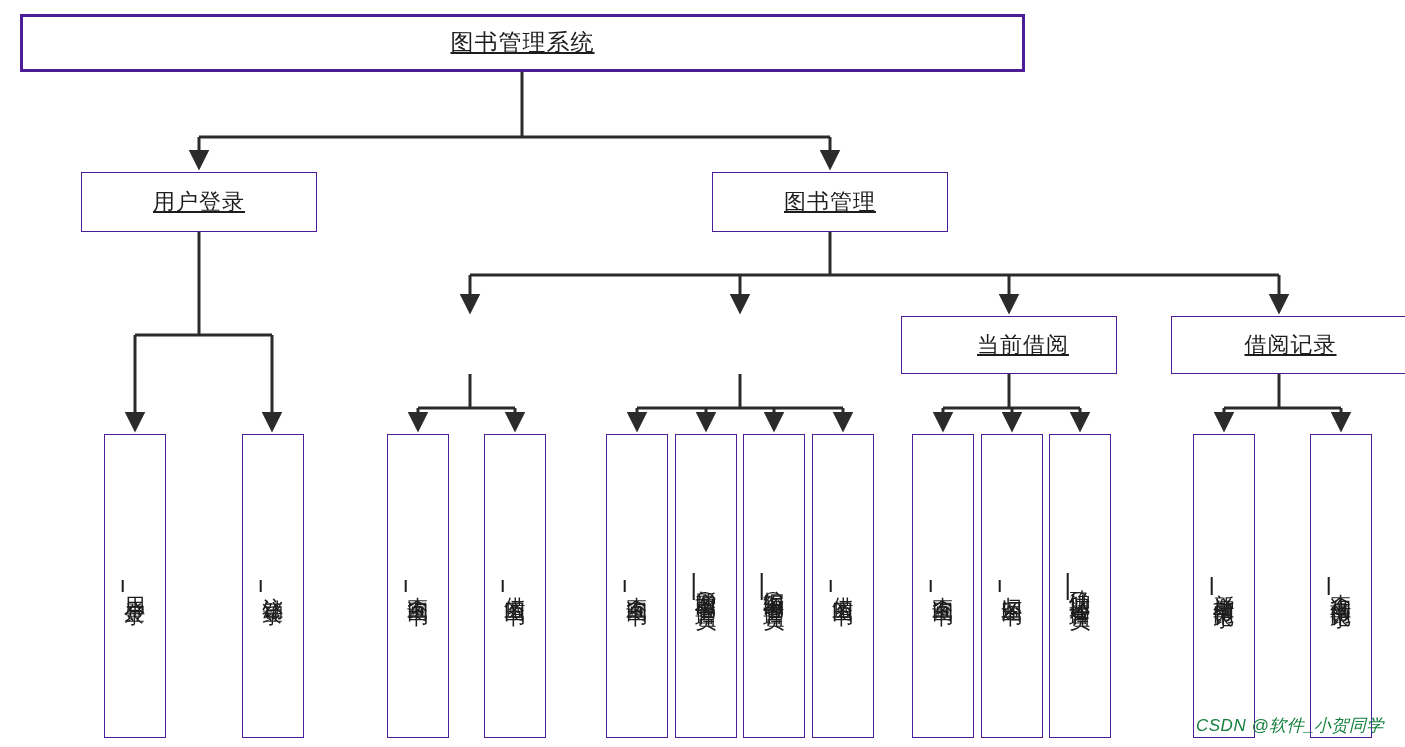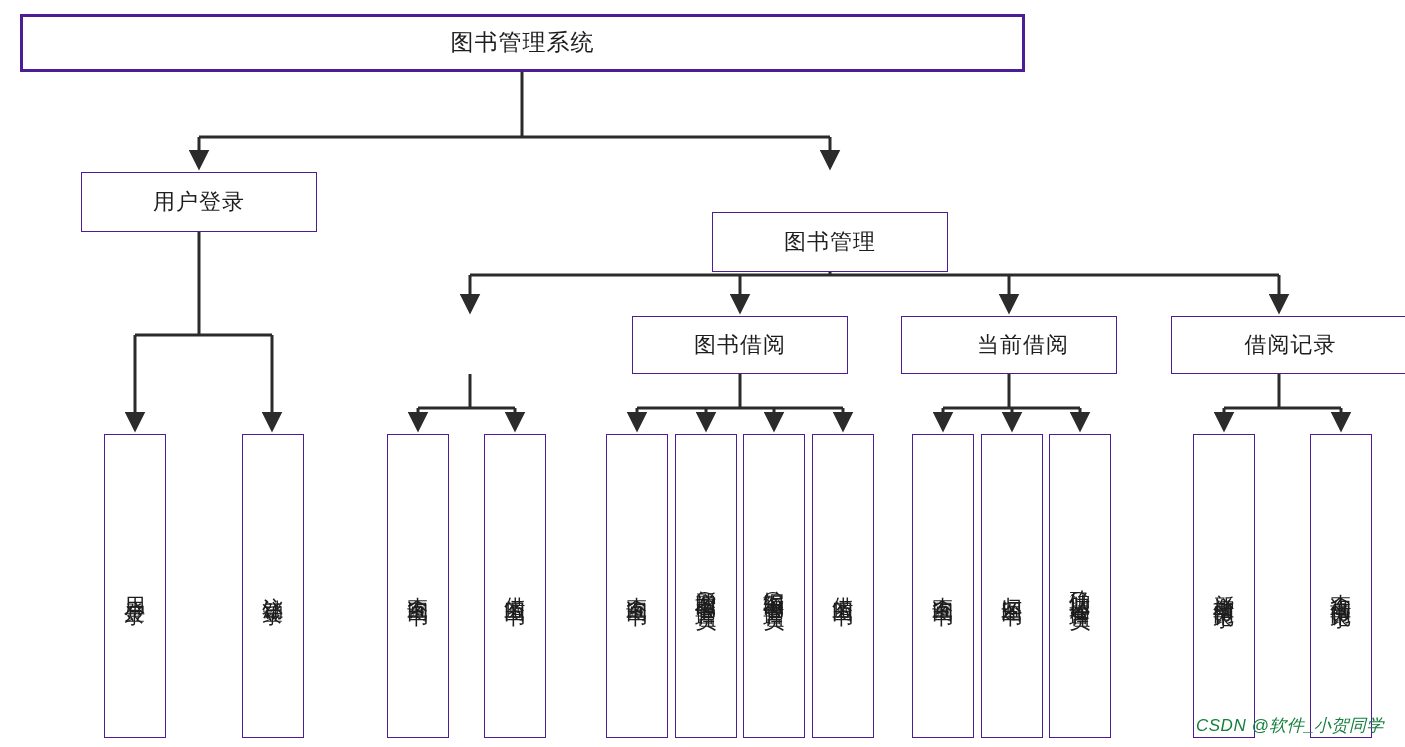--- a/index.html
+++ b/index.html
@@ -27,20 +27,21 @@
   }
   .node {
     position: absolute;
     box-sizing: border-box;
     background: #ffffff;
     border: 1px solid #4c1d95;
     display: flex;
     align-items: center;
     justify-content: center;
     color: #1d1d1d;
+    text-decoration: underline;
   }
   .node.horiz {
     font-size: 22px;
     letter-spacing: 1px;
     line-height: 1.1;
   }
   .node.root {
     font-size: 23px;
     border-width: 3px;
   }
@@ -120,27 +121,24 @@
     </g>
   </svg>
 
   <div class="node horiz root" id="node-root" style="left: 20px; top: 14px; width: 1005px; height: 58px;">
     <span>图书管理系统</span>
   </div>
 
   <div class="node horiz" id="node-l2-0" style="left: 81px; top: 172px; width: 236px; height: 60px;">
     <span>用户登录</span>
   </div>
-  <div class="node horiz" id="node-l2-1" style="left: 712px; top: 172px; width: 236px; height: 60px; margin-top: 40px;">
+  <div class="node horiz" id="node-l2-1" style="left: 712px; top: 172px; width: 236px; height: 60px;">
     <span>图书管理</span>
   </div>
 
-  <div class="node horiz" id="node-l3-1" style="left: 632px; top: 316px; width: 216px; height: 58px;">
-    <span>图书借阅</span>
-  </div>
   <div class="node horiz" id="node-l3-2" style="left: 901px; top: 316px; width: 216px; height: 58px; padding-left: 28px;">
     <span>当前借阅</span>
   </div>
   <div class="node horiz" id="node-l3-3" style="left: 1171px; top: 316px; width: 239px; height: 58px;">
     <span>借阅记录</span>
   </div>
 
   <div class="node leaf" id="node-leaf-0" style="left: 104px; top: 434px; width: 62px; height: 304px;">
     <span class="vtext">用户登录</span>
   </div>

